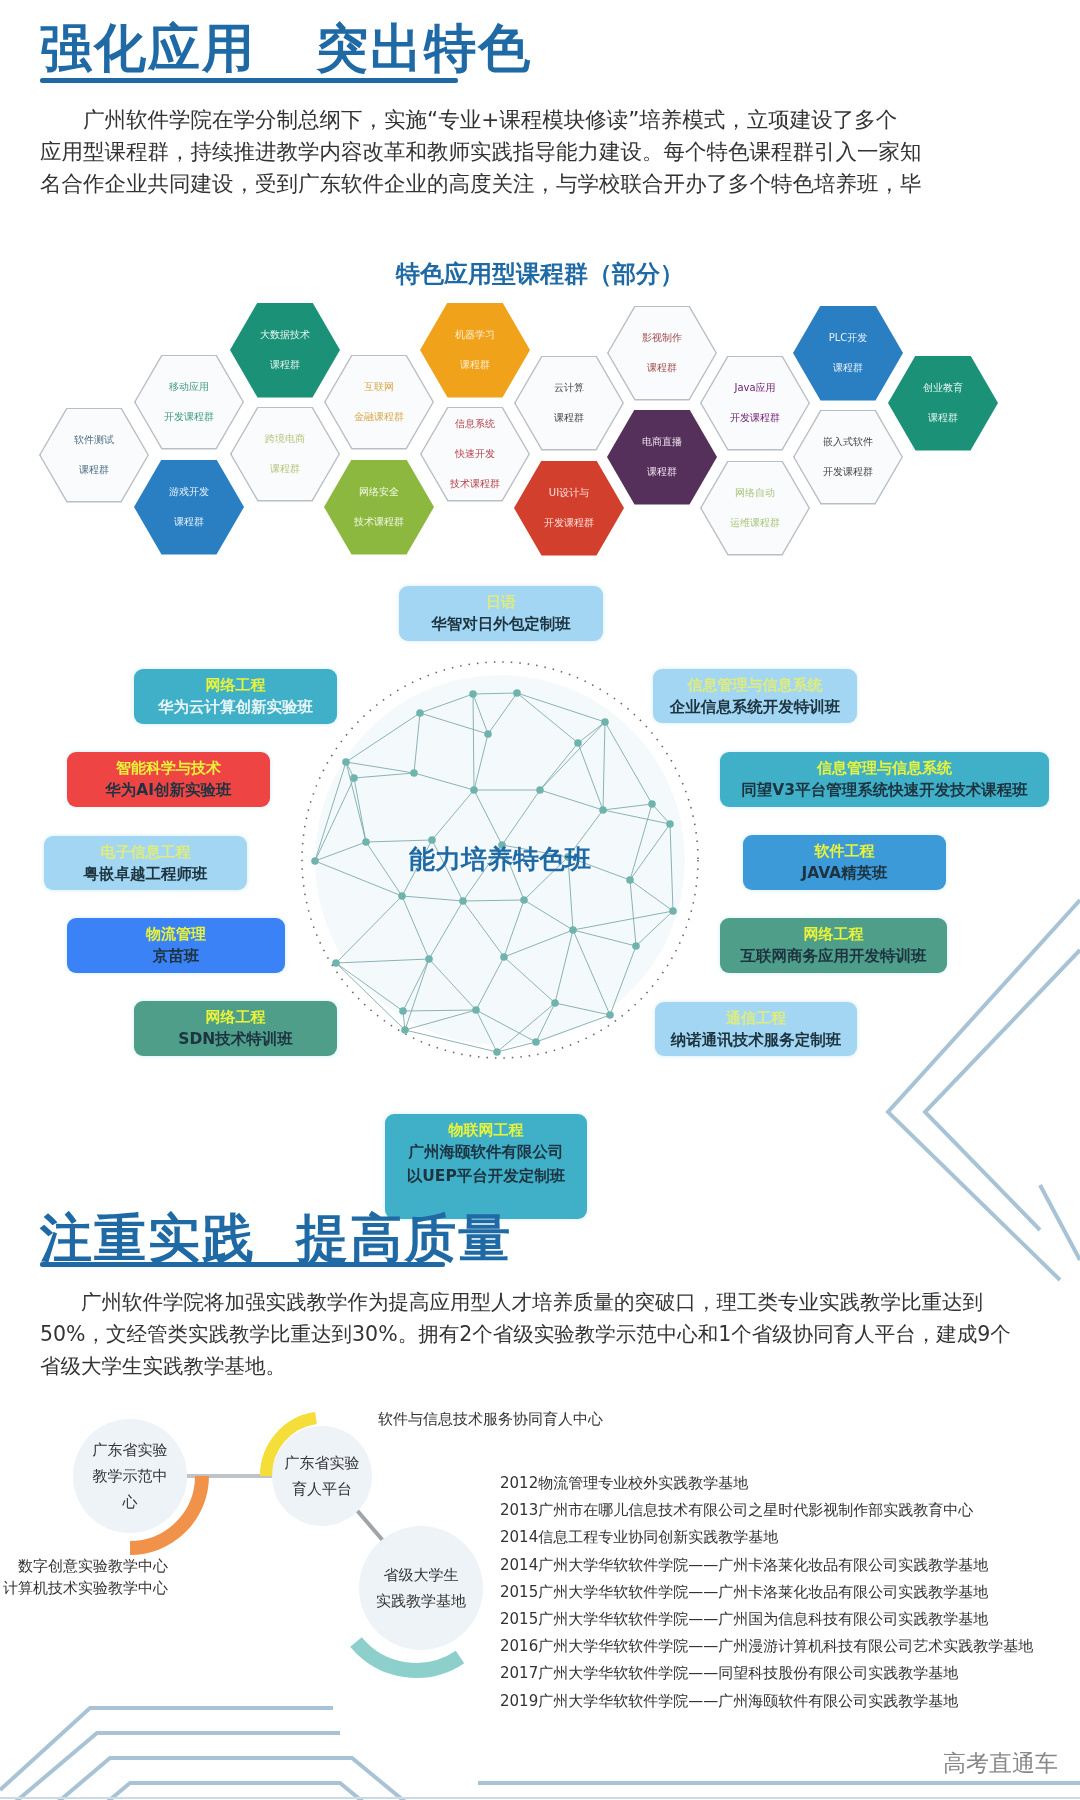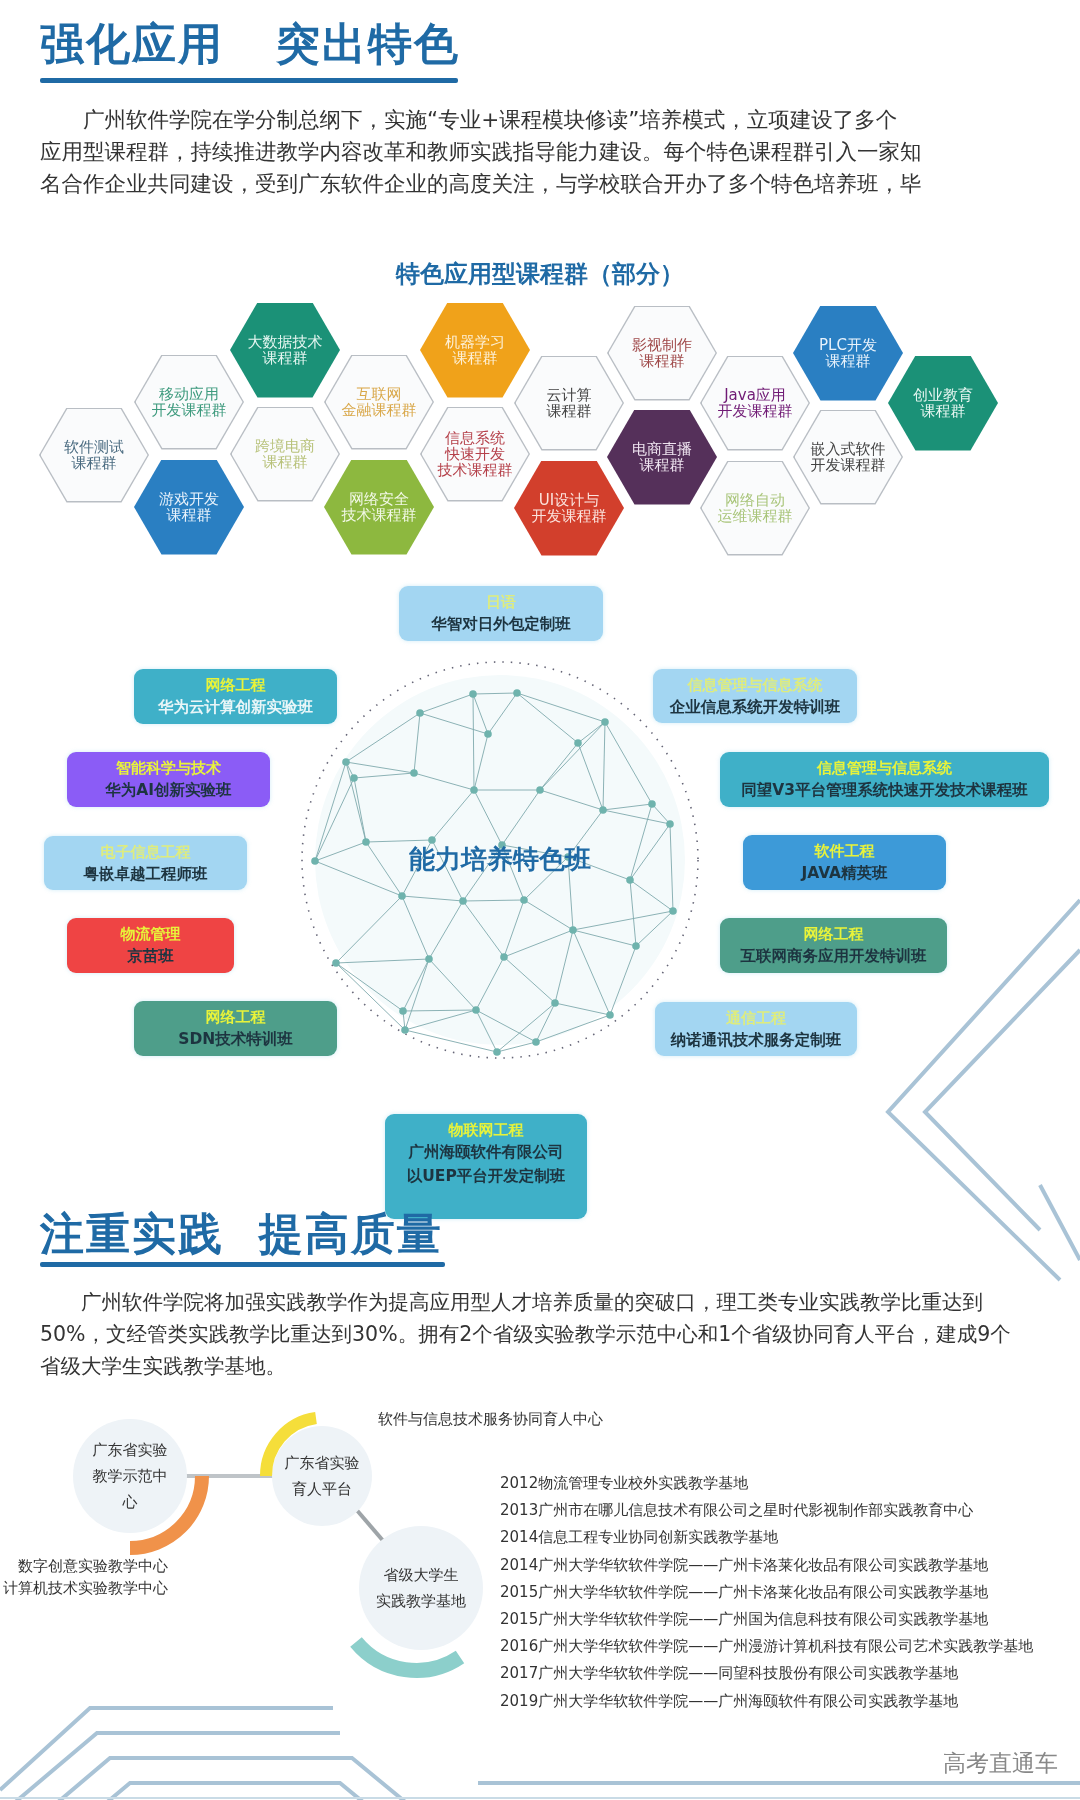--- a/index.html
+++ b/index.html
@@ -1,23 +1,23 @@
 <!DOCTYPE html>
 <html><head>
 <meta charset="utf-8">
 <style>
   html,body{margin:0;padding:0;}
   body{width:1080px;height:1800px;position:relative;overflow:hidden;background:#fff;font-family:"DejaVu Sans","Liberation Sans",sans-serif;color:#333;}
   .abs{position:absolute;}
-  .sec-title{position:absolute;left:40px;font-weight:bold;color:#1f6aa5;font-size:44px;letter-spacing:2px;white-space:pre;line-height:1;}
+  .sec-title{position:absolute;left:40px;font-weight:bold;color:#1f6aa5;font-size:52px;letter-spacing:2px;white-space:pre;line-height:1;}
   .sec-rule{position:absolute;left:40px;height:5px;background:#1f6aa5;border-radius:2px;}
   .para{position:absolute;left:40px;width:1000px;font-size:21.5px;line-height:32px;color:#333;}
   .para p{margin:0;}
   .subtitle{position:absolute;left:0;width:1080px;text-align:center;top:258px;font-size:24px;font-weight:bold;color:#1f6aa5;}
-  .hex{position:absolute;width:110px;height:95px;clip-path:polygon(25% 0,75% 0,100% 50%,75% 100%,25% 100%,0 50%);display:flex;align-items:center;justify-content:center;text-align:center;font-size:15px;line-height:16px;}
+  .hex{position:absolute;width:110px;height:95px;clip-path:polygon(25% 0,75% 0,100% 50%,75% 100%,25% 100%,0 50%);display:flex;align-items:center;justify-content:center;text-align:center;font-size:10px;line-height:30px;}
   .hex.outline{background:#b9bec4;}
   .hex.outline .inner{position:absolute;left:1.5px;top:1.5px;width:107px;height:92px;clip-path:polygon(25% 0,75% 0,100% 50%,75% 100%,25% 100%,0 50%);background:#fafbfc;}
   .hex .lbl{position:relative;z-index:2;white-space:pre-line;}
   .cls-box{position:absolute;border-radius:9px;text-align:center;box-shadow:0 0 4px rgba(120,200,230,.35);}
   .cls-box .major{font-size:15px;font-weight:bold;color:#e8f33a;line-height:20px;margin-top:6px;}
   .cls-box .major.faint{color:#e9f06a;opacity:.85;}
   .cls-box .name{font-size:15.5px;font-weight:bold;color:#1d3440;line-height:24px;white-space:pre-line;}
   .cls-box .name.light{color:#e9f6f8;}
   .center-title{position:absolute;left:330px;width:340px;top:842px;text-align:center;font-size:26px;font-weight:bold;color:#1f6aa5;}
   .practice-lbl{position:absolute;font-size:15px;color:#333;white-space:nowrap;}
@@ -274,37 +274,37 @@
       <div class="name">华智对日外包定制班</div>
     </div>
     <div class="cls-box" style="left: 134px; top: 669px; width: 203px; height: 55px; background: rgb(63, 176, 200);">
       <div class="major">网络工程</div>
       <div class="name light">华为云计算创新实验班</div>
     </div>
     <div class="cls-box" style="left: 653px; top: 669px; width: 204px; height: 54px; background: rgb(163, 214, 242);">
       <div class="major faint">信息管理与信息系统</div>
       <div class="name">企业信息系统开发特训班</div>
     </div>
-    <div class="cls-box" style="left: 67px; top: 752px; width: 203px; height: 55px; background: #8b5cf6;">
+    <div class="cls-box" style="left: 67px; top: 752px; width: 203px; height: 55px; background: #ef4444;">
       <div class="major">智能科学与技术</div>
       <div class="name">华为AI创新实验班</div>
     </div>
     <div class="cls-box" style="left: 720px; top: 752px; width: 329px; height: 55px; background: rgb(63, 176, 200);">
       <div class="major">信息管理与信息系统</div>
       <div class="name">同望V3平台管理系统快速开发技术课程班</div>
     </div>
     <div class="cls-box" style="left: 44px; top: 836px; width: 203px; height: 54px; background: rgb(163, 214, 242);">
       <div class="major faint">电子信息工程</div>
       <div class="name">粤嵌卓越工程师班</div>
     </div>
     <div class="cls-box" style="left: 743px; top: 835px; width: 203px; height: 55px; background: rgb(61, 154, 216);">
       <div class="major">软件工程</div>
       <div class="name">JAVA精英班</div>
     </div>
-    <div class="cls-box" style="left: 67px; top: 918px; width: 167px; height: 55px; background: #ef4444;">
+    <div class="cls-box" style="left: 67px; top: 918px; width: 218px; height: 55px; background: #3b82f6;">
       <div class="major">物流管理</div>
       <div class="name">京苗班</div>
     </div>
     <div class="cls-box" style="left: 720px; top: 918px; width: 227px; height: 55px; background: rgb(78, 158, 138);">
       <div class="major">网络工程</div>
       <div class="name">互联网商务应用开发特训班</div>
     </div>
     <div class="cls-box" style="left: 134px; top: 1001px; width: 203px; height: 55px; background: rgb(78, 158, 138);">
       <div class="major">网络工程</div>
       <div class="name">SDN技术特训班</div>

